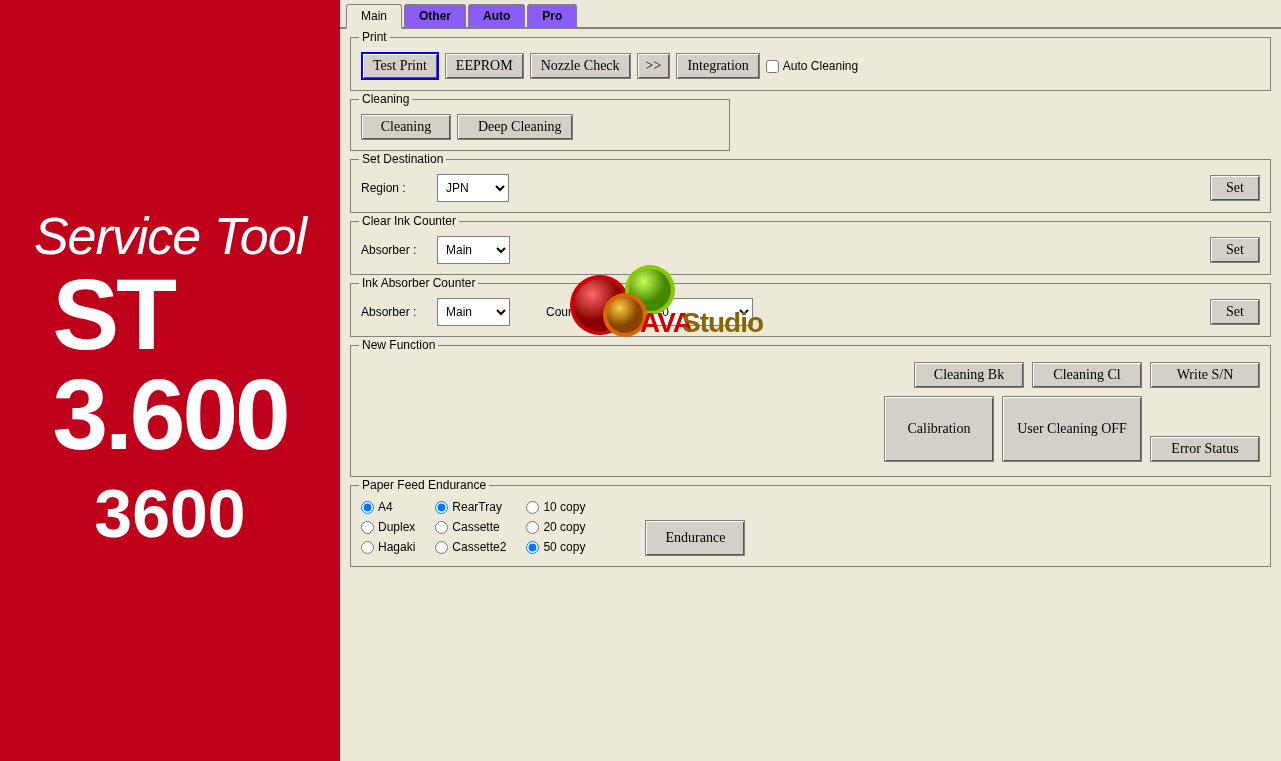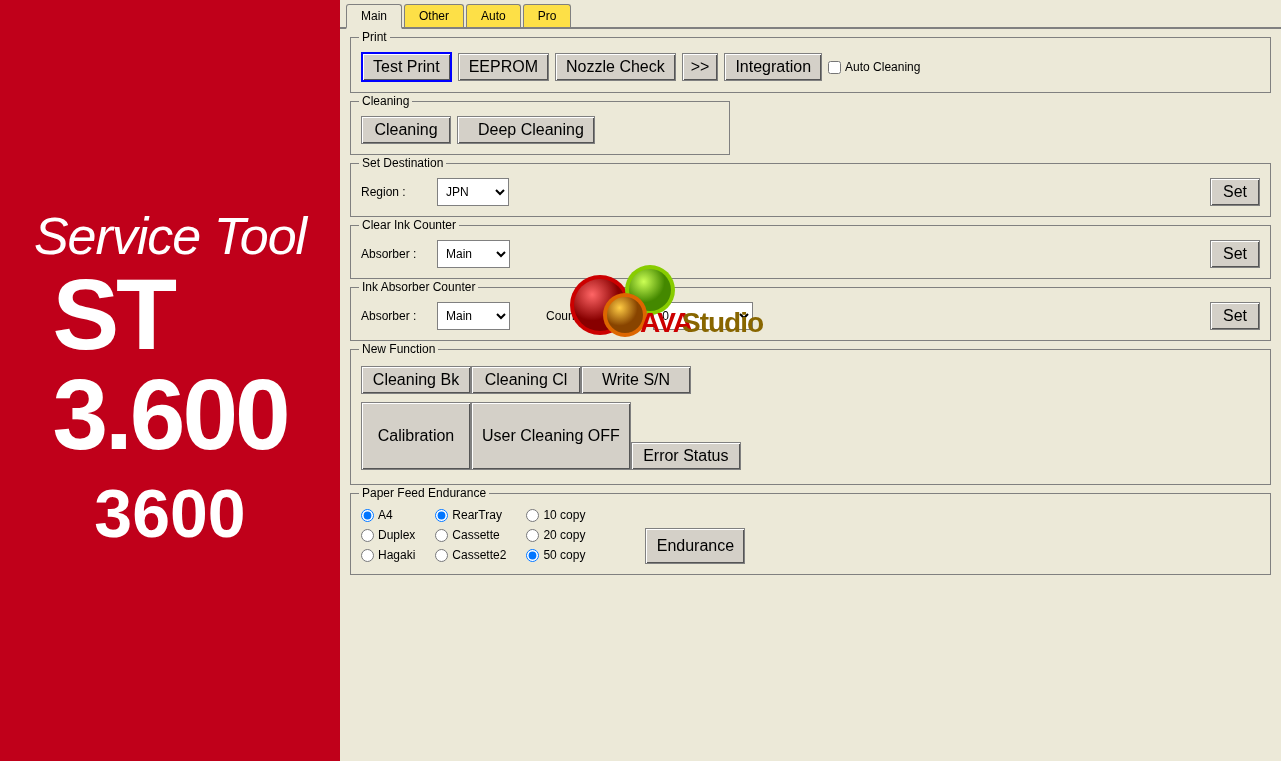--- a/index.html
+++ b/index.html
@@ -62,27 +62,28 @@
     .tabs {
       display: flex;
       align-items: flex-end;
       background: #ece9d8;
       padding: 4px 0 0 6px;
       border-bottom: 2px solid #808080;
     }
     .tab {
       padding: 4px 14px;
       border: 1px solid #808080;
-      background: #fde047;
+      background: #8b5cf6;
       cursor: pointer;
       border-bottom: none;
       margin-right: 2px;
       font-size: 12px;
       color: #000;
       border-radius: 3px 3px 0 0;
+      font-weight: bold;
     }
     .tab.active {
       background: #ece9d8;
       font-weight: normal;
       border-bottom: 2px solid #ece9d8;
       margin-bottom: -2px;
       z-index: 1;
     }
 
     
@@ -110,23 +111,23 @@
       font-size: 12px;
       font-weight: normal;
     }
 
     
     .btn {
       border: 1px solid #808080;
       background: #d4d0c8;
       padding: 4px 10px;
       cursor: pointer;
-      font-size: 16px;
+      font-size: 14px;
       min-height: 26px;
-      font-family: Liberation Sans, sans-serif;
+      font-family: Liberation Serif, serif;
       box-shadow: 1px 1px 0 #fff inset, -1px -1px 0 #555 inset;
     }
     .btn-highlighted {
       border: 2px solid #0000ff;
       background: #d4d0c8;
     }
 
     
     .print-row {
       display: flex;
@@ -175,22 +176,24 @@
     }
 
     
     .set-btn {
       margin-left: auto;
     }
 
     
     .new-func-row {
       display: flex;
+      gap: 8px;
       margin-top: 8px;
       flex-wrap: wrap;
+      justify-content: flex-end;
     }
 
     
     .paper-feed-row {
       display: flex;
       gap: 20px;
       margin-top: 8px;
       align-items: flex-start;
     }
     .radio-col {

